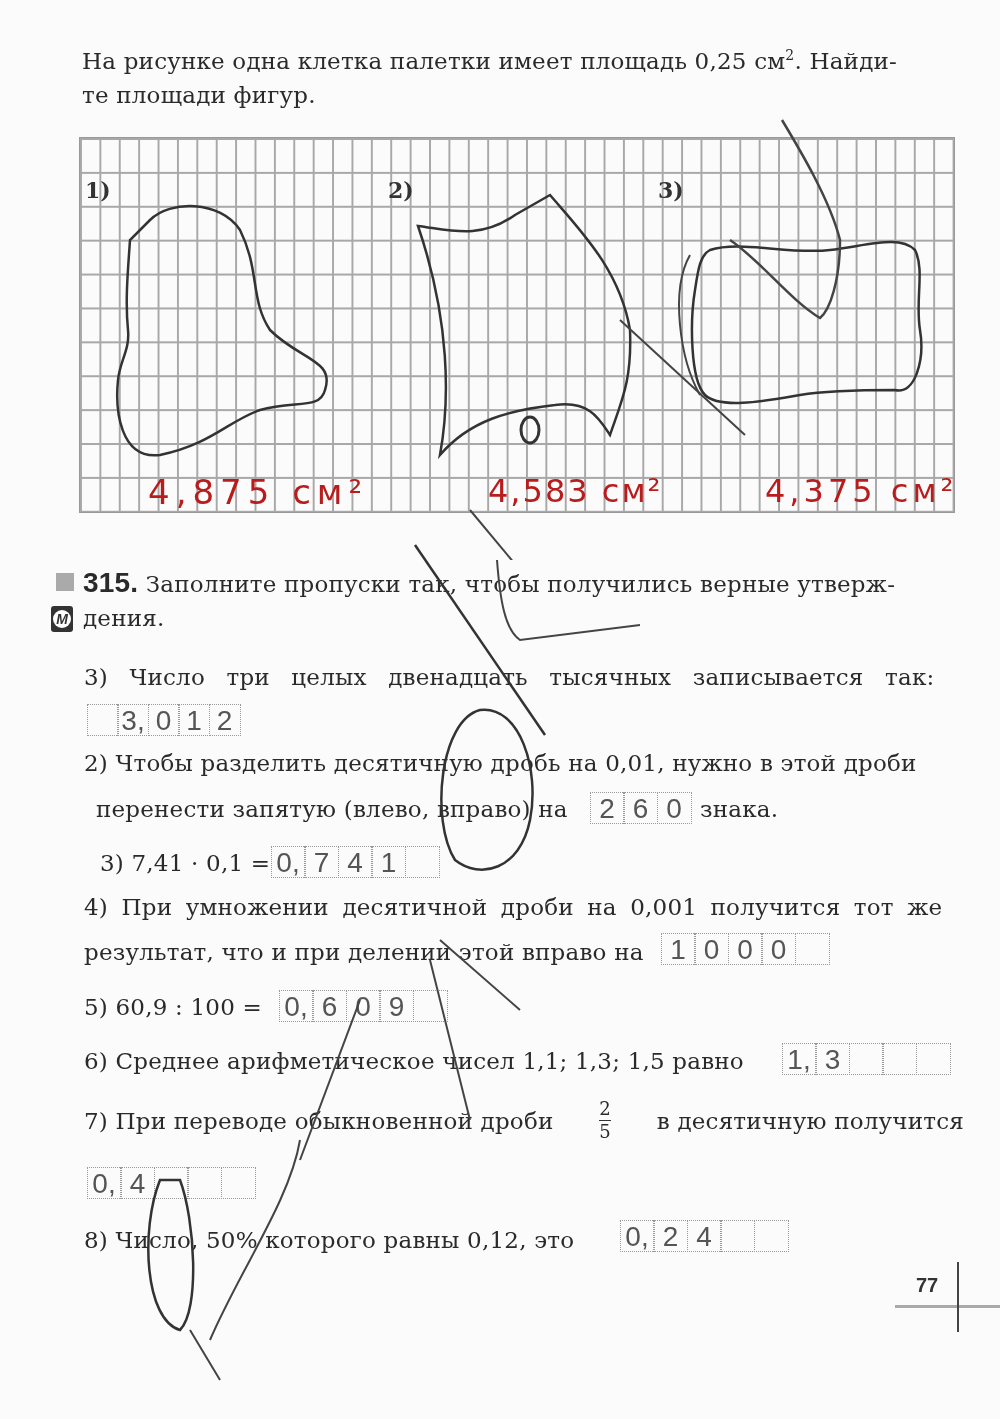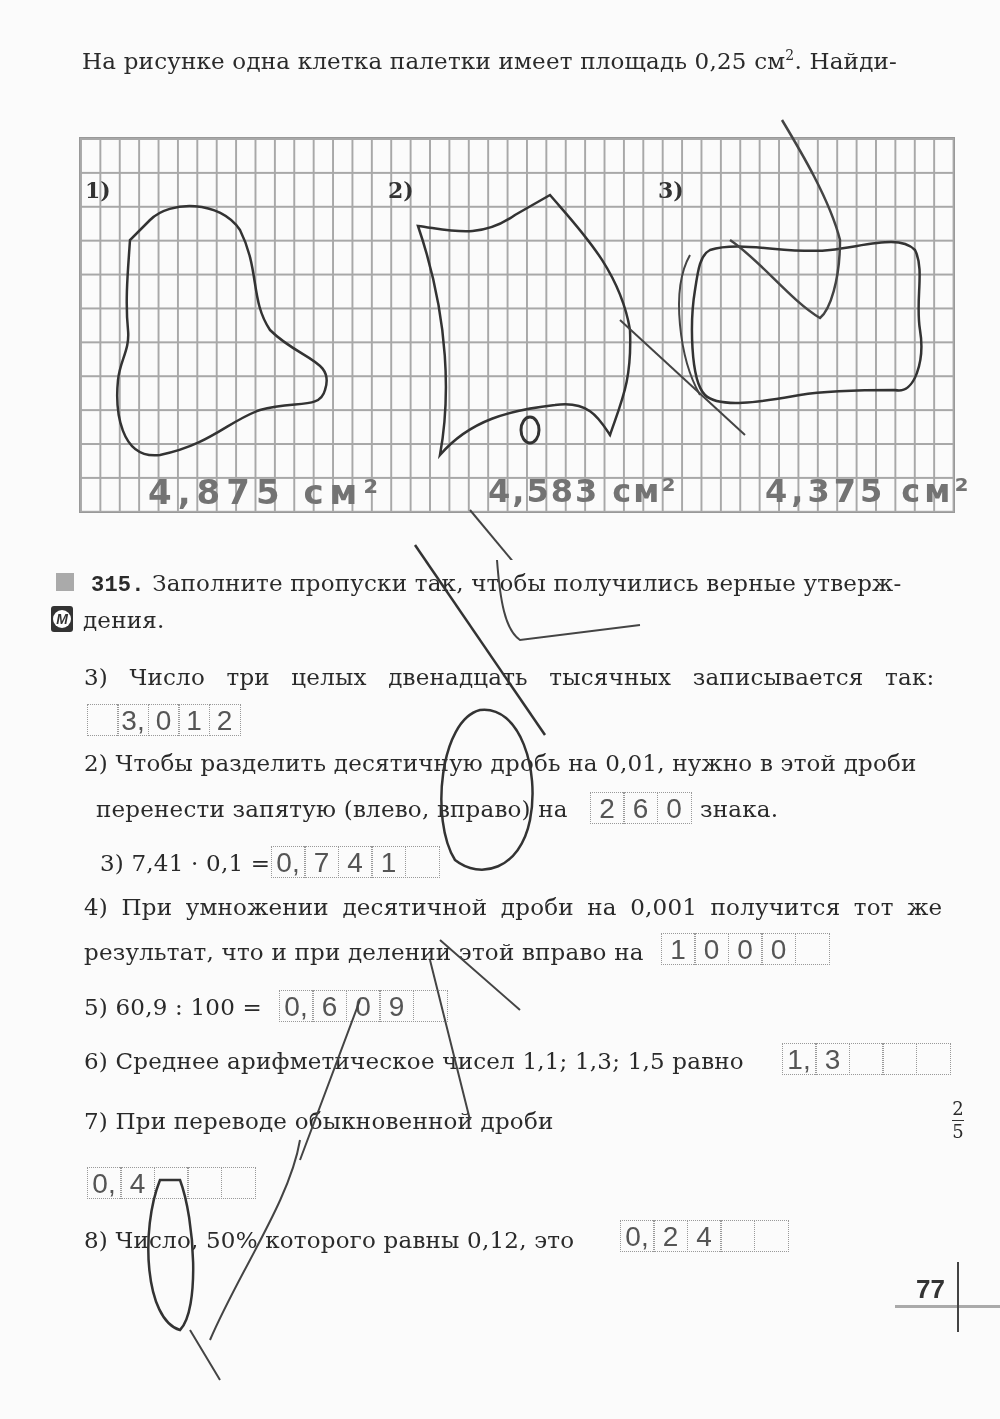--- a/index.html
+++ b/index.html
@@ -1,44 +1,45 @@
 <!DOCTYPE html>
 <html><head>
 <meta charset="utf-8">
 <style>
   html, body { margin:0; padding:0; }
   body { width:1000px; height:1419px; background:#fbfbfb; position:relative; overflow:hidden;
          font-family:"DejaVu Serif","Liberation Serif",serif; color:#2a2a2a; }
   .abs { position:absolute; }
   .ptext { font-size:23px; line-height:34px; letter-spacing:0.2px; }
-  .hw { font-family:"DejaVu Sans","Liberation Sans",sans-serif; color:#737373; font-weight:700; }
+  .hw { font-family:"DejaVu Sans","Liberation Sans",sans-serif; color:#b91c1c; font-weight:400; }
   .grid { position:absolute; left:79px; top:137px; width:874px; height:374px;
           background-image:
             linear-gradient(to right, #a8a8a8 1.5px, transparent 1.5px),
             linear-gradient(to bottom, #a8a8a8 1.5px, transparent 1.5px);
           background-size:19.4px 33.9px; border:1px solid #999; }
   .lbl { font-size:22px; font-weight:bold; color:#333; }
   .boxes { position:absolute; display:flex; }
   .cell { width:32px; height:32px; border:1.5px dotted #999; margin-left:-1.5px; box-sizing:border-box;
           font-family:"Liberation Sans",sans-serif; font-size:28px; color:#555; text-align:center; line-height:32px; font-weight:300; }
   .cell.w { width:35px; }
   .task-mark { width:18px; height:18px; background:#aaa; }
   .m-icon { width:22px; height:26px; background:#333; color:#fff; border-radius:3px;
             font-family:"Liberation Sans",sans-serif; font-style:italic; font-weight:bold; font-size:14px;
             display:flex; align-items:center; justify-content:center; }
   .m-icon span { background:#fff; color:#333; border-radius:50%; width:18px; height:18px; display:flex; align-items:center; justify-content:center; }
   .frac { display:inline-flex; flex-direction:column; align-items:center; font-size:18px; line-height:18px; vertical-align:middle; }
   .frac .bar { width:12px; border-top:1.5px solid #333; margin:2px 0; }
-  .pagenum { font-family:"Liberation Sans",sans-serif; font-weight:bold; font-size:26px; color:#333; }
+  .pagenum { font-family:"Liberation Sans",sans-serif; font-weight:bold; font-size:20px; color:#333; }
 </style>
 </head>
 <body>
 
 <div class="abs ptext" style="left:82px; top:38px; width:880px;">
   <span>На рисунке одна клетка палетки имеет площадь 0,25 см</span><sup style="font-size:14px">2</sup><span>. Найди-</span><br>
+  <span>те площади фигур.</span>
 </div>
 
 <div class="grid"></div>
 <svg class="abs" style="left:0;top:0" width="1000" height="560">
 
   <path d="M150 220 C170 200 220 200 240 230 C260 270 250 300 270 330 C300 360 335 360 325 390 C320 410 295 400 260 410 C230 420 210 445 160 455 C120 460 115 410 118 380 C120 360 130 350 128 330 C125 300 128 270 130 240 Z" fill="none" stroke="#333" stroke-width="2.5"></path>
 
   <path d="M418 226 C450 230 480 240 515 215 L550 195 C580 230 620 270 630 330 C632 380 622 400 610 435 C600 420 590 400 555 405 C510 410 470 420 440 455 C450 400 450 320 418 226 Z" fill="none" stroke="#333" stroke-width="2.5"></path>
   <ellipse cx="530" cy="430" rx="9" ry="13" fill="none" stroke="#333" stroke-width="3"></ellipse>
 
@@ -52,21 +53,21 @@
 <div class="abs lbl" style="left:85px; top:177px;">1)</div>
 <div class="abs lbl" style="left:388px; top:177px;">2)</div>
 <div class="abs lbl" style="left:658px; top:177px;">3)</div>
 
 <div class="abs hw" style="left:148px; top:472px; font-size:34px; letter-spacing:6px;">4,875 см²</div>
 <div class="abs hw" style="left:488px; top:472px; font-size:32px; letter-spacing:2px;">4,583 см²</div>
 <div class="abs hw" style="left:765px; top:472px; font-size:32px; letter-spacing:4px;">4,375 см²</div>
 
 <div class="abs task-mark" style="left:56px; top:573px;"></div>
 <div class="abs ptext" style="left:83px; top:566px; width:880px;">
-  <b style="font-family:Liberation Mono, monospace; font-size:22px;margin-left:8px;">315.</b>
+  <b style="font-family:Liberation Sans, sans-serif; font-size:28px;">315.</b>
   <span>Заполните пропуски так, чтобы получились верные утверж-</span><br>
   <span>дения.</span>
 </div>
 <div class="abs m-icon" style="left:51px; top:606px;">
     <span>М</span>
   </div>
 
 <div class="abs ptext" style="left:84px; top:660px; width:875px; word-spacing:14px;">3) Число три целых двенадцать тысячных записывается так:</div>
 <div class="boxes" style="left:88px; top:704px;">
   <div class="cell"></div>
@@ -122,20 +123,21 @@
   <div class="cell w"></div>
 </div>
 
 <div class="abs ptext" style="left:84px; top:1100px; width:880px; display:flex; justify-content:space-between; align-items:center;">
   <span>7) При переводе обыкновенной дроби</span>
   <span class="frac">
       <span>2</span>
       <span class="bar"></span>
       <span>5</span>
     </span>
+  <span>в десятичную получится</span>
 </div>
 <div class="boxes" style="left:88px; top:1167px;">
   <div class="cell w">0,</div>
   <div class="cell w">4</div>
   <div class="cell w"></div>
   <div class="cell w"></div>
   <div class="cell w"></div>
 </div>
 
 <div class="abs ptext" style="left:84px; top:1223px;">8) Число, 50% которого равны 0,12, это</div>

